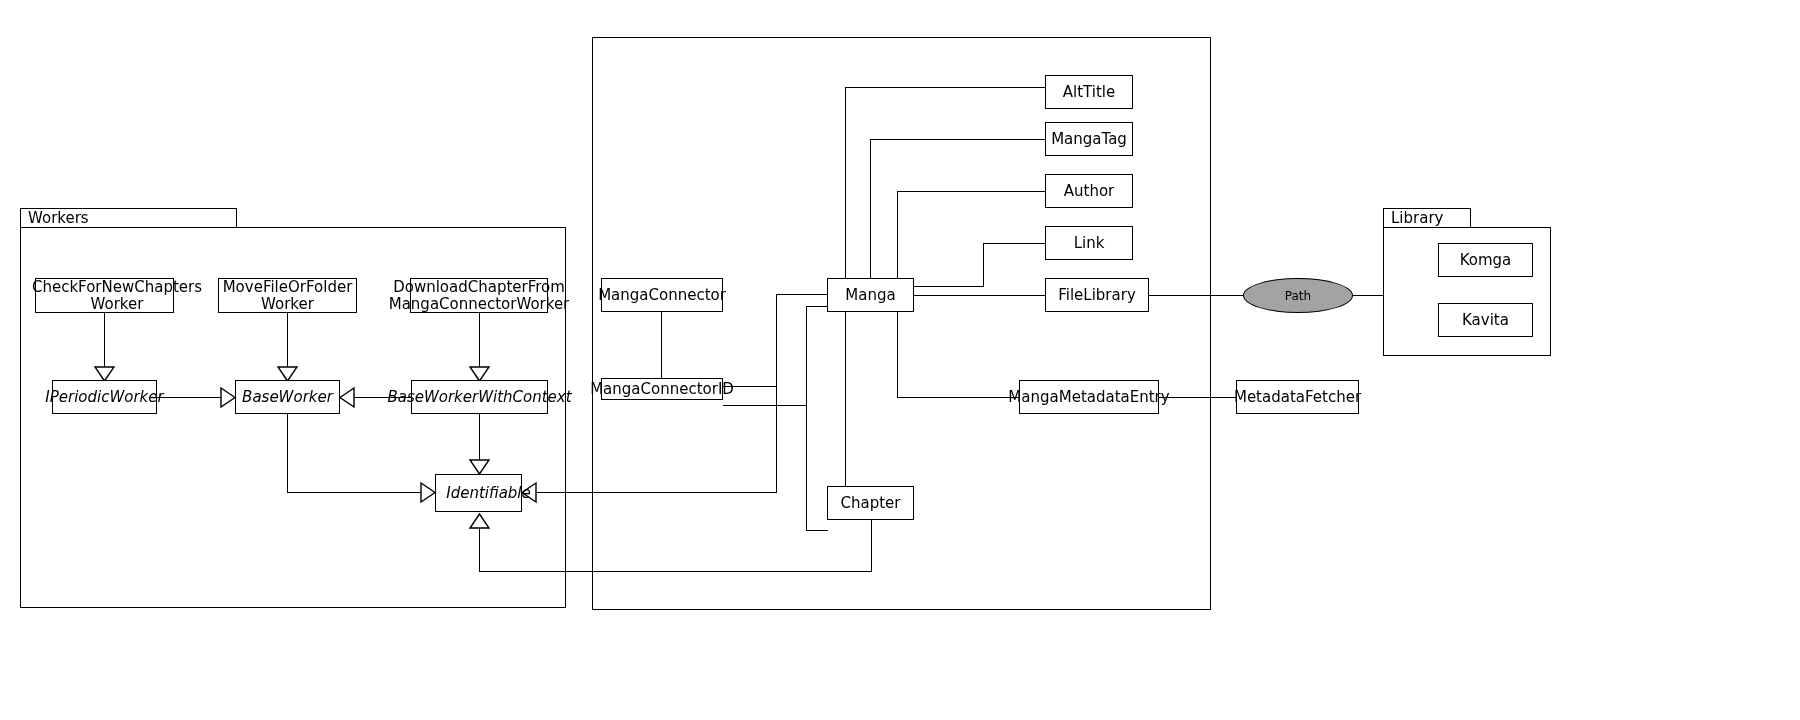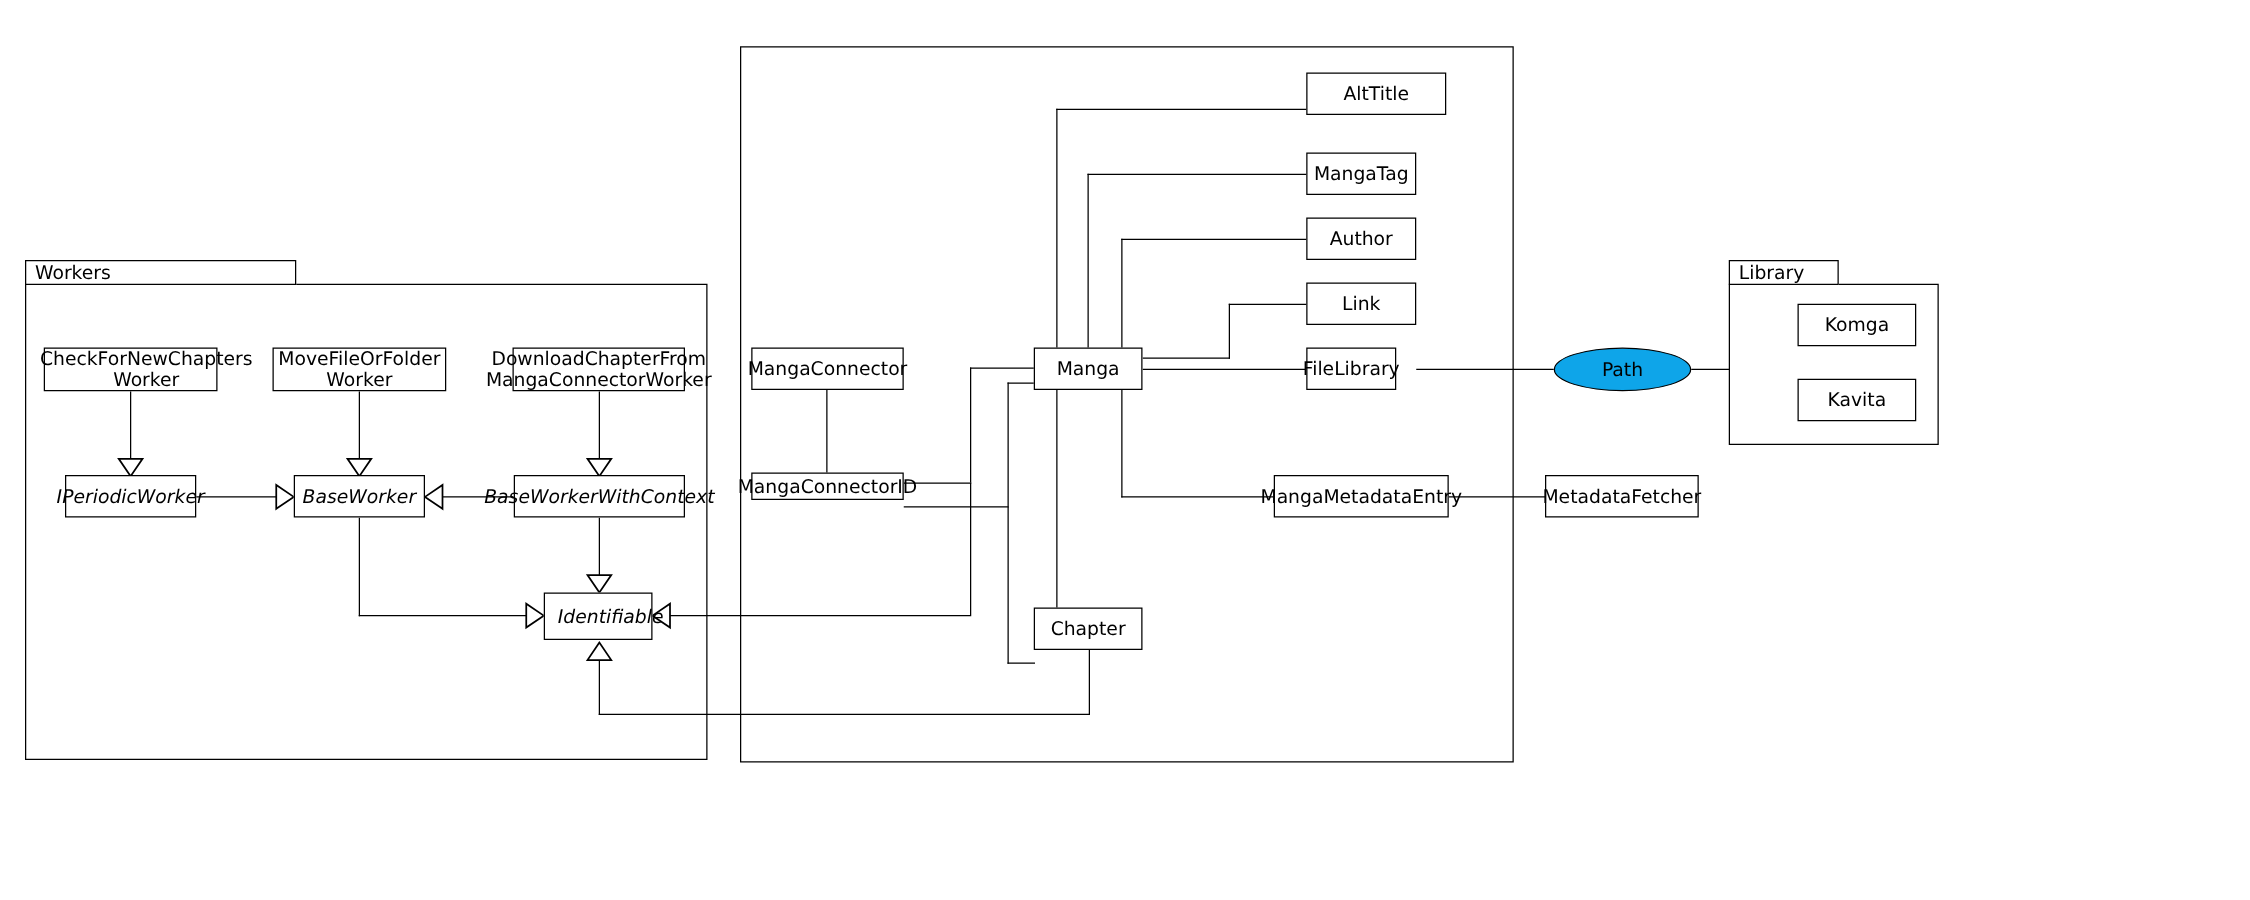--- a/index.html
+++ b/index.html
@@ -25,23 +25,23 @@
   .node{
     position:absolute;border:1.4px solid #000;background:#fff;
     box-sizing:border-box;display:flex;align-items:center;
     justify-content:center;text-align:center;font-size:15px;
     line-height:1.12;z-index:6;white-space:pre-line;
   }
   .node.italic{font-style:italic;}
 
   
   .ellipse{
-    position:absolute;border:1.4px solid #000;background:#0ea5e9;
+    position:absolute;border:1.4px solid #000;background:#a3a3a3;
     border-radius:50%;box-sizing:border-box;display:flex;
-    align-items:center;justify-content:center;font-size:15px;z-index:6;
+    align-items:center;justify-content:center;font-size:12px;z-index:6;
   }
 
   
   .edge{position:absolute;background:#000;z-index:4;}
   .edge.h{height:1.4px;}
   .edge.v{width:1.4px;}
 
   
   .arrow{position:absolute;z-index:5;}
   .arrow svg{display:block;overflow:visible;}
@@ -142,29 +142,29 @@
   <div class="pkg-body" style="left:592px;top:37px;width:619px;height:573px;"></div>
 
   <div class="node" style="left:601px;top:278px;width:122px;height:34px;">MangaConnector</div>
 
   <div class="node" style="left:601px;top:378px;width:122px;height:22px;">MangaConnectorID</div>
 
   <div class="node" style="left:827px;top:278px;width:87px;height:34px;">Manga</div>
 
   <div class="node" style="left:827px;top:486px;width:87px;height:34px;">Chapter</div>
 
-  <div class="node" style="left:1045px;top:58px;width:112px;height:34px;">AltTitle</div>
+  <div class="node" style="left:1045px;top:75px;width:88px;height:34px;">AltTitle</div>
 
   <div class="node" style="left:1045px;top:122px;width:88px;height:34px;">MangaTag</div>
 
   <div class="node" style="left:1045px;top:174px;width:88px;height:34px;">Author</div>
 
   <div class="node" style="left:1045px;top:226px;width:88px;height:34px;">Link</div>
 
-  <div class="node" style="left:1045px;top:278px;width:72px;height:34px;">FileLibrary</div>
+  <div class="node" style="left:1045px;top:278px;width:104px;height:34px;">FileLibrary</div>
 
   <div class="node" style="left:1019px;top:380px;width:140px;height:34px;">MangaMetadataEntry</div>
 
   <div class="edge v" style="left:661px;top:312px;height:67px;"></div>
 
   <div class="edge v" style="left:845px;top:87px;height:192px;"></div>
   <div class="edge h" style="left:845px;top:87px;width:201px;"></div>
 
   <div class="edge v" style="left:870px;top:139px;height:140px;"></div>
   <div class="edge h" style="left:870px;top:139px;width:176px;"></div>

